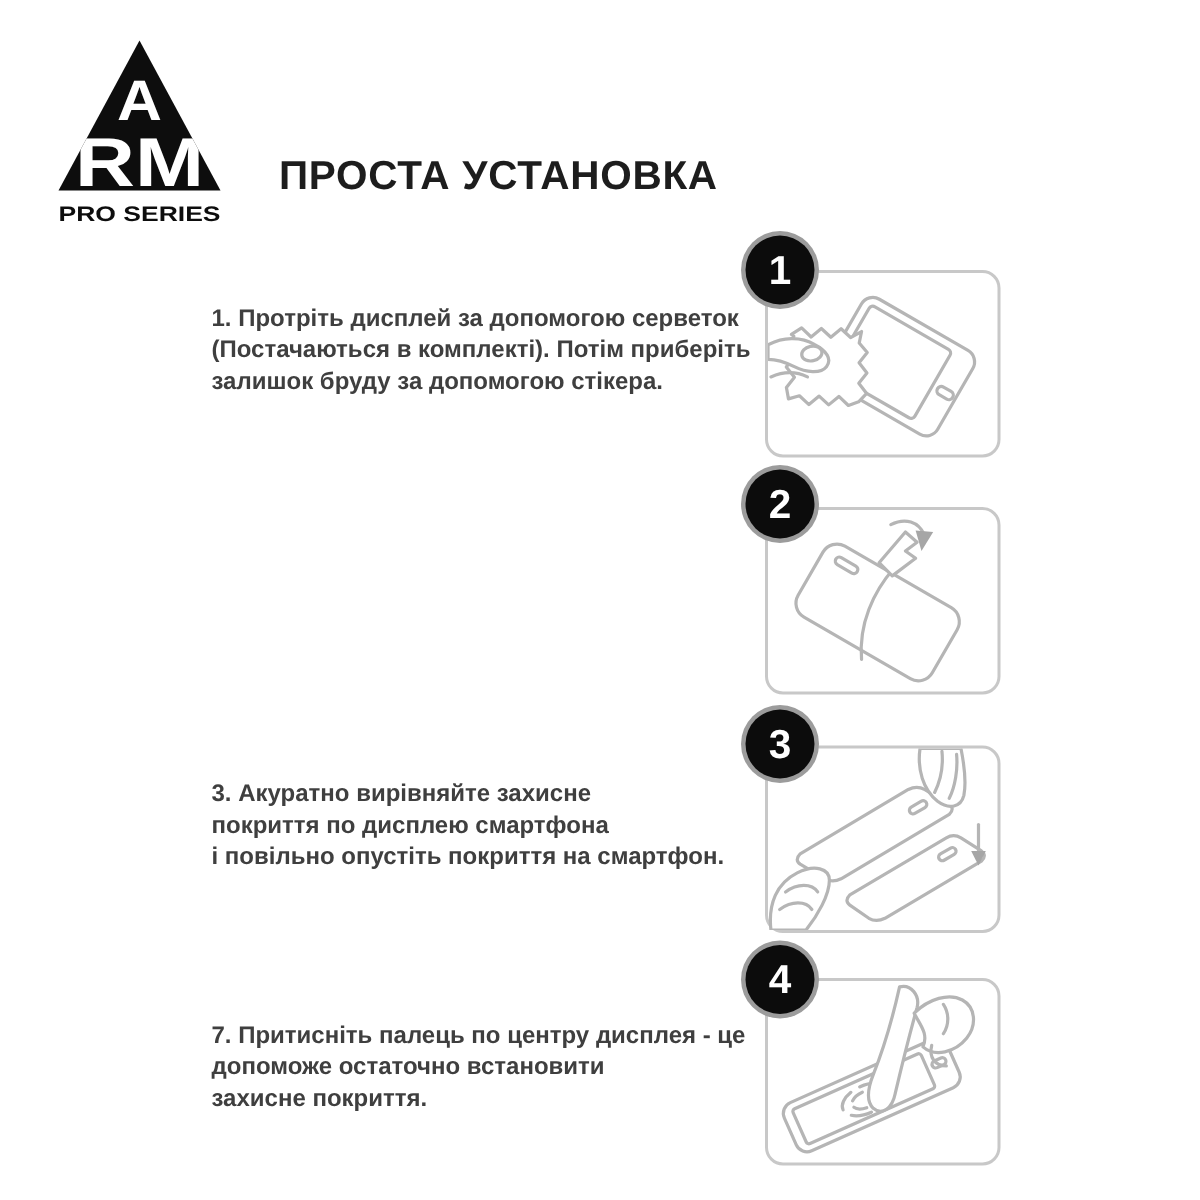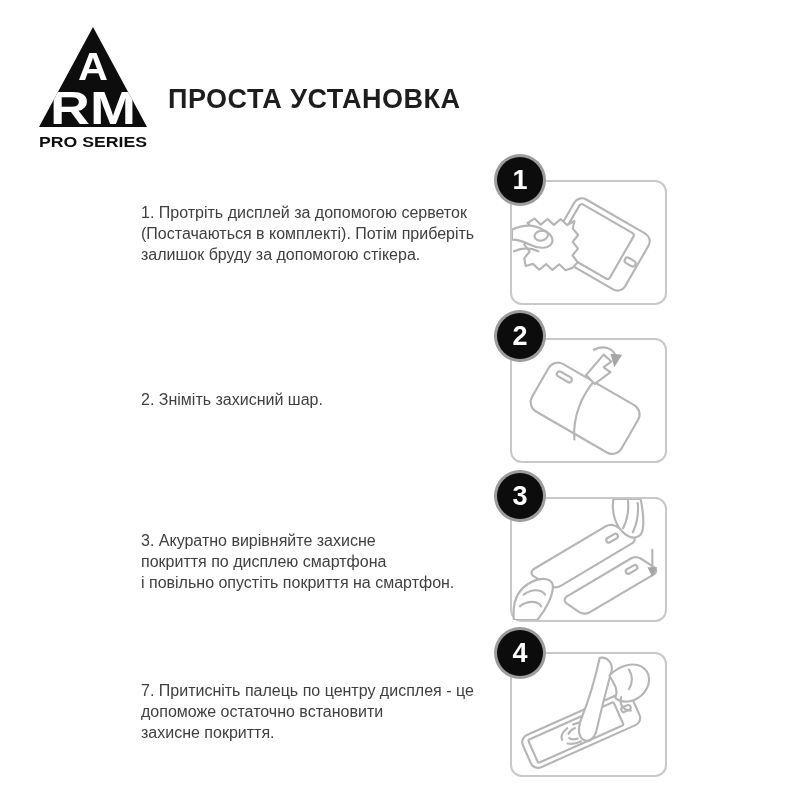--- a/index.html
+++ b/index.html
@@ -2,28 +2,28 @@
 <html><head>
 <meta charset="utf-8">
 <style>
   html,body{margin:0;padding:0;background:#ffffff;}
   .canvas{
     position:relative;width:800px;height:800px;background:#ffffff;
     font-family:"Liberation Sans","DejaVu Sans",sans-serif;overflow:hidden;
   }
   .logo{position:absolute;left:36px;top:24px;width:114px;height:128px;}
   .title{
-    position:absolute;left:168px;top:84px;margin:0;
+    position:absolute;left:168px;top:84px;margin:18px;
     font-size:27px;font-weight:700;color:#1d1d1d;letter-spacing:.5px;white-space:nowrap;
   }
   .step-text{
     position:absolute;left:141px;width:386px;
-    font-size:16px;line-height:21px;color:#3f3f3f;white-space:pre-line;
+    font-size:16px;line-height:21px;color:#3f3f3f;white-space:pre-line;font-weight:bold;
   }
-  .t1{top:202px}.t2{top:389px}.t3{top:530px}.t4{top:680px}
+  .t1{top:202px}.t2{top:389px}.t3{top:519px}.t4{top:680px}
   .illus-box{
     position:absolute;left:510px;width:153px;height:121px;
     border:2px solid #c8c8c8;border-radius:12px;background:#fff;
   }
   .b1{top:180px}.b2{top:338px}.b3{top:497px}.b4{top:652px}
   .illus-box svg{position:absolute;left:0;top:0;width:100%;height:100%;}
   .badge{
     position:absolute;left:497px;width:46px;height:46px;border-radius:50%;
     background:#0c0c0c;color:#ffffff;box-shadow:0 0 0 3px #9c9c9c;
     display:flex;align-items:center;justify-content:center;
@@ -51,21 +51,20 @@
       </g>
       <text x="57" y="123" text-anchor="middle" font-family="Liberation Sans, DejaVu Sans, sans-serif" font-size="14" font-weight="700" fill="#0d0d0d" textLength="108" lengthAdjust="spacingAndGlyphs">PRO SERIES</text>
     </svg>
   </div>
 
   <h1 class="title">ПРОСТА УСТАНОВКА</h1>
 
   <div class="step-text t1">1. Протріть дисплей за допомогою серветок
 (Постачаються в комплекті). Потім приберіть
 залишок бруду за допомогою стікера.</div>
-  <div class="step-text t2">2. Зніміть захисний шар.</div>
   <div class="step-text t3">3. Акуратно вирівняйте захисне
 покриття по дисплею смартфона
 і повільно опустіть покриття на смартфон.</div>
   <div class="step-text t4">7. Притисніть палець по центру дисплея - це
 допоможе остаточно встановити
 захисне покриття.</div>
 
   <div class="badge n1">
       <span>1</span>
     </div>

